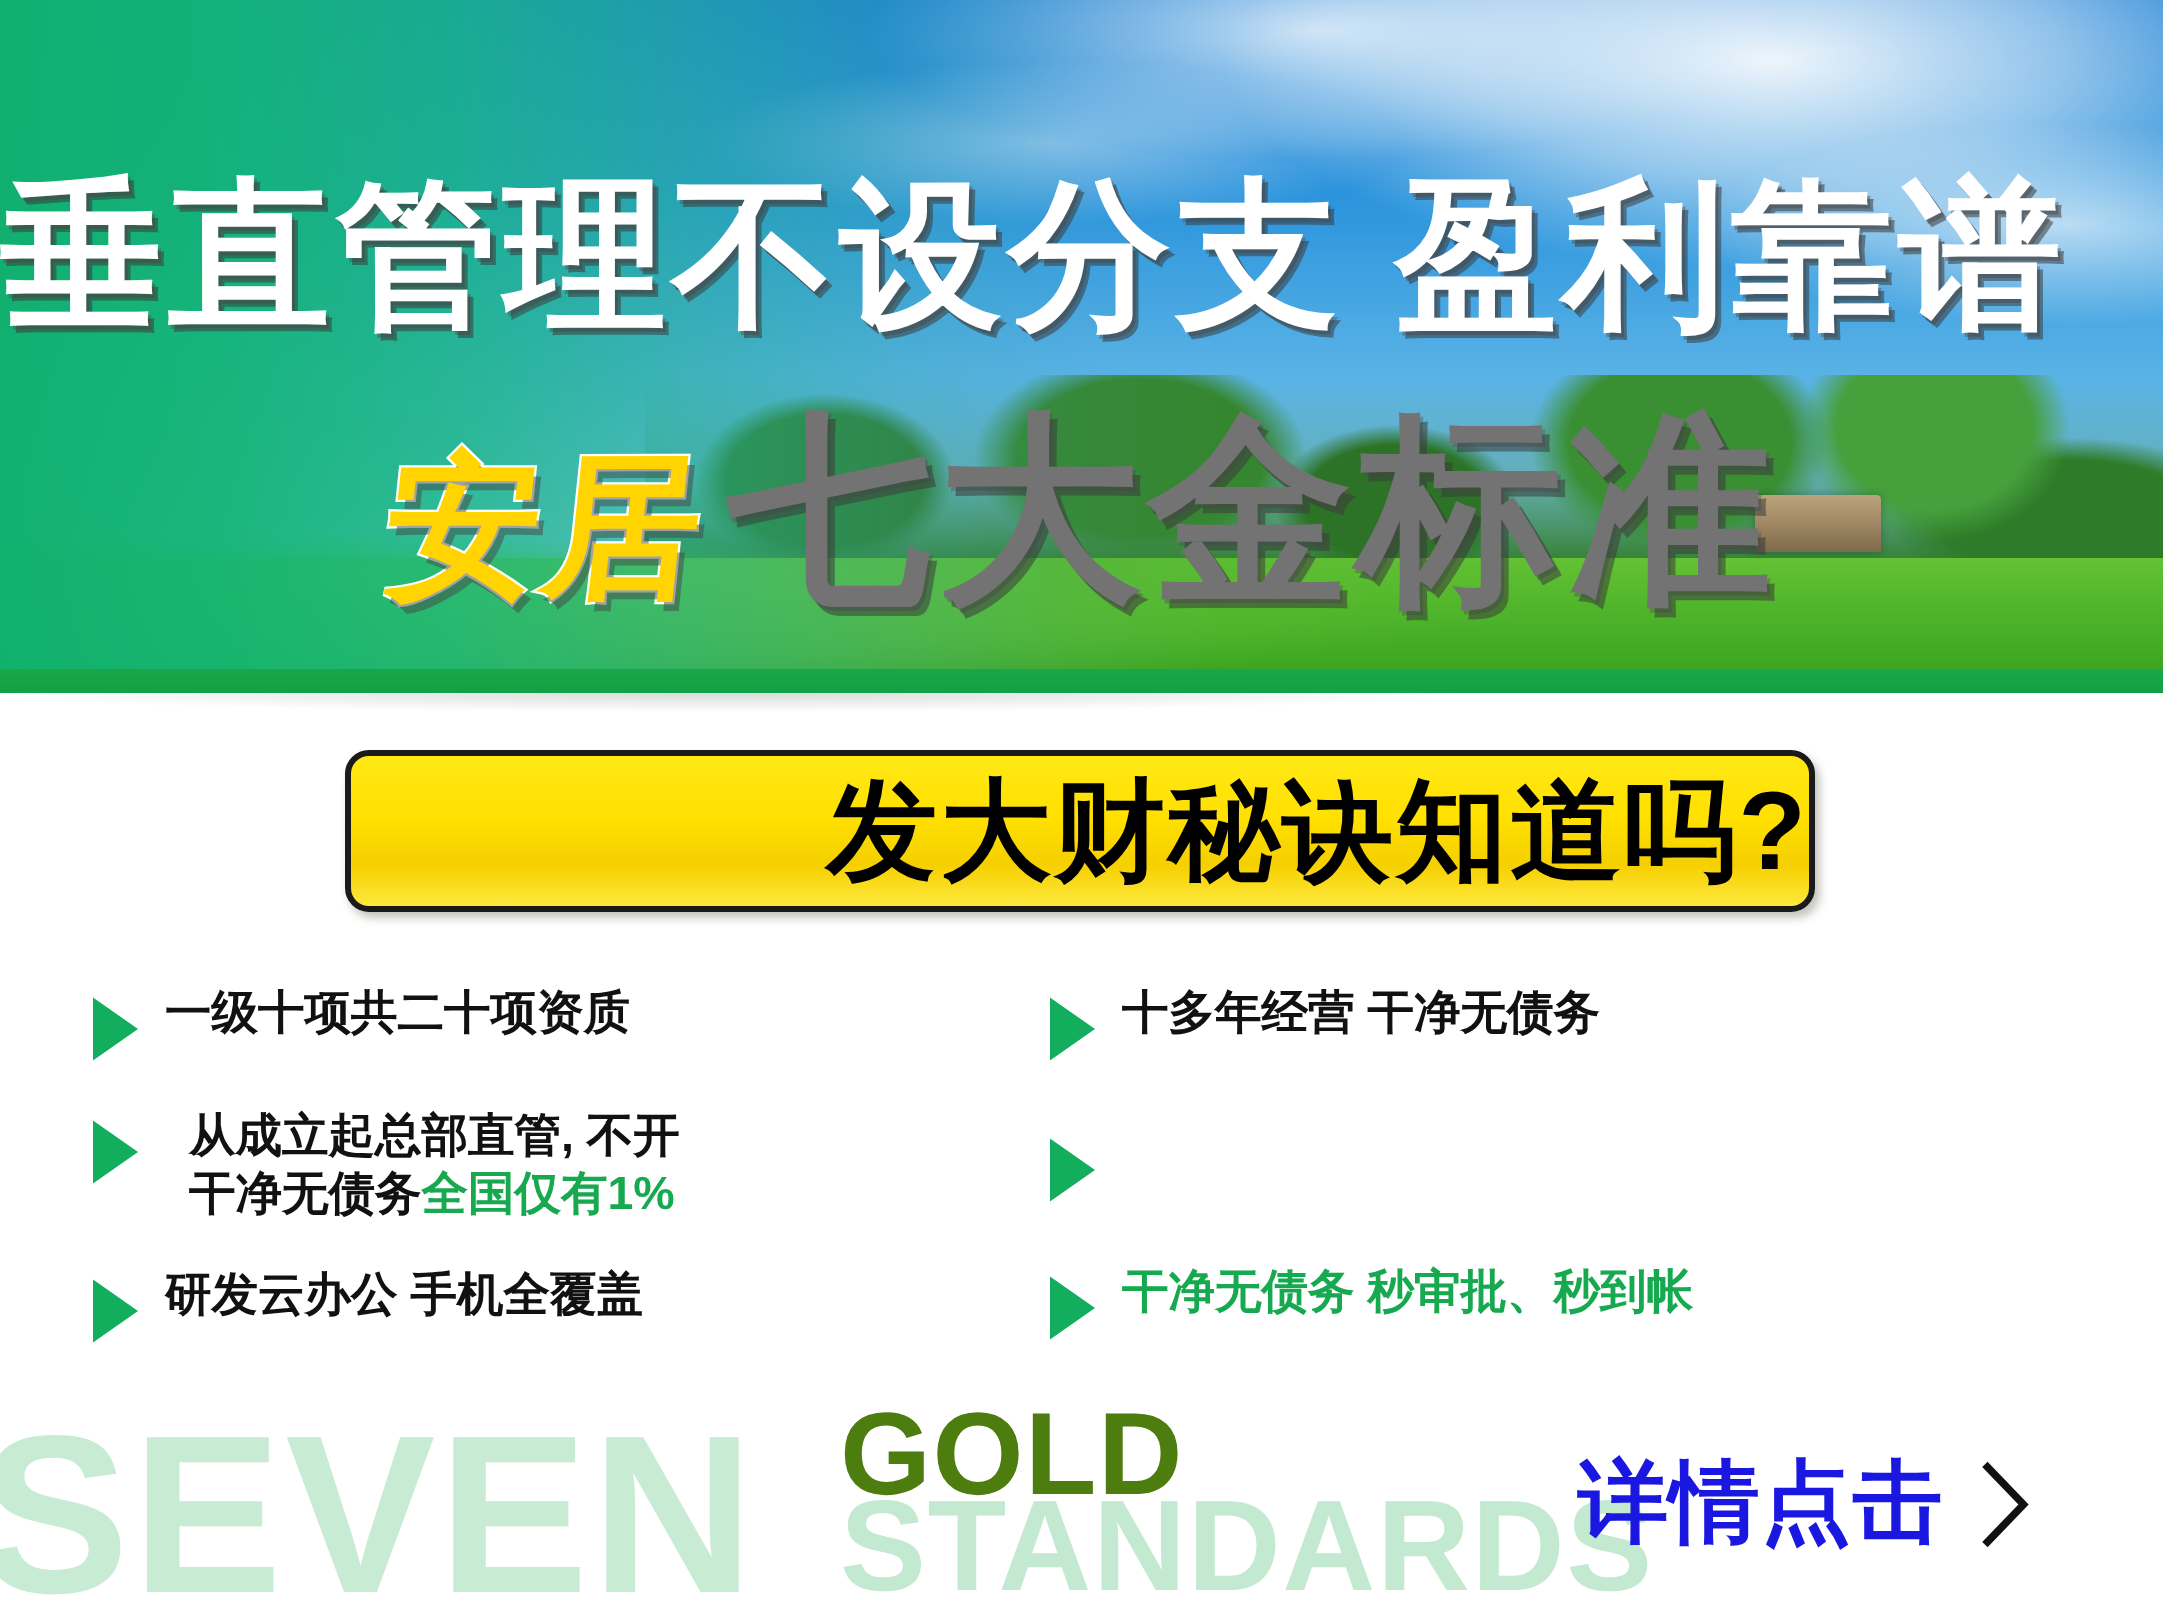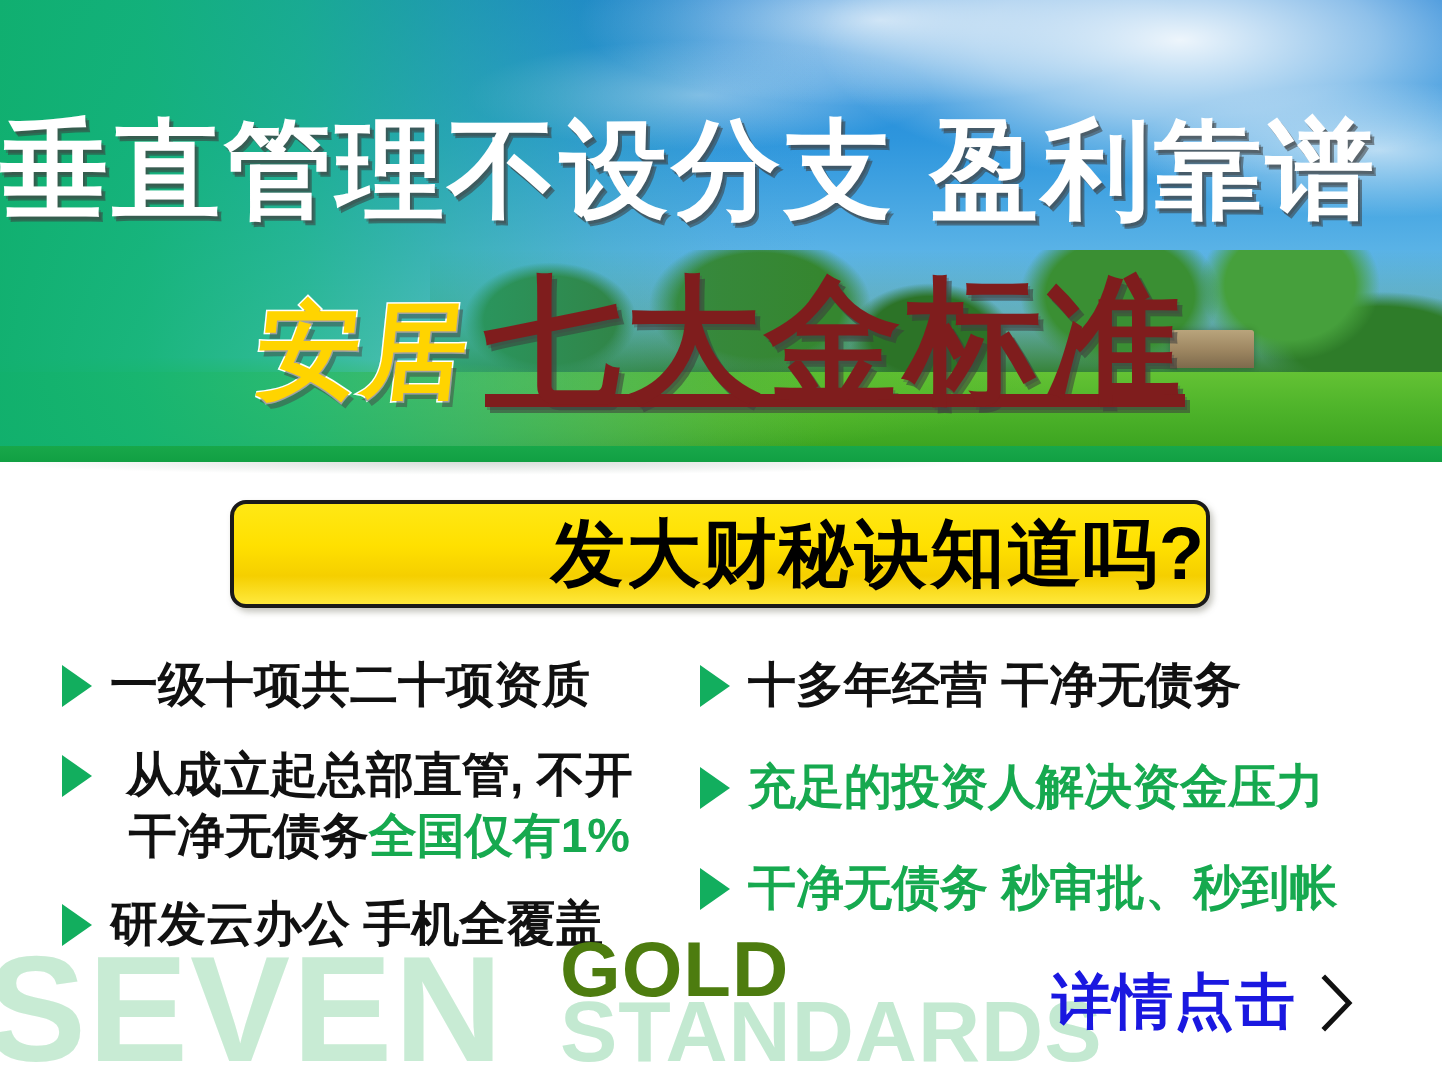--- a/index.html
+++ b/index.html
@@ -162,26 +162,25 @@
     letter-spacing: 2px;
     -webkit-text-stroke: 3px #ffffff;
     paint-order: stroke fill;
     text-shadow: 5px 6px 0 rgba(70,70,70,0.5);
     display: inline-block;
     transform: skewX(-6deg);
     margin-right: 16px;
   }
   .headline2 .big {
     font-size: 136px;
-    color: #7f1d1d;
+    color: #737373;
     letter-spacing: 4px;
     text-shadow:
       5px 6px 0 rgba(60,60,60,0.55),
       2px 3px 0 rgba(80,80,80,0.4);
-    text-decoration: underline;
   }
 
   
   .yellow-bar {
     position: absolute;
     left: 230px;
     top: 500px;
     width: 980px;
     height: 108px;
     border: 4px solid #1a1a1a;
@@ -232,26 +231,25 @@
     flex: 0 0 auto;
     width: 0;
     height: 0;
     border-top: 21px solid transparent;
     border-bottom: 21px solid transparent;
     border-left: 30px solid #12ae5e;
     margin-top: 10px;
     margin-right: 18px;
   }
   .feature-text {
-    font-size: 48px;
+    font-size: 31px;
     font-weight: bold;
     line-height: 1.26;
     color: #111111;
     letter-spacing: 0px;
-    text-align: center;
   }
   .feature-text.green { color: #16a94f; }
   .hl-green { color: #16a94f; }
 
   
   .f-l1 { margin-top: 0; }
   .f-l2 { margin-top: 30px; gap: 16px; }
   .f-l3 { margin-top: 26px; }
   .f-r1 { margin-top: 0; }
   .f-r2 { margin-top: 42px; }
@@ -375,23 +373,20 @@
 
       <div class="feature f-r1">
         <span class="tri"></span>
         <div class="feature-text">
           <div>十多年经营  干净无债务</div>
         </div>
       </div>
 
       <div class="feature f-r2">
         <span class="tri"></span>
-        <div class="feature-text green">
-          <div>充足的投资人解决资金压力</div>
-        </div>
       </div>
 
       <div class="feature f-r3">
         <span class="tri"></span>
         <div class="feature-text green">
           <div>干净无债务  秒审批、秒到帐</div>
         </div>
       </div>
 
     </div>

